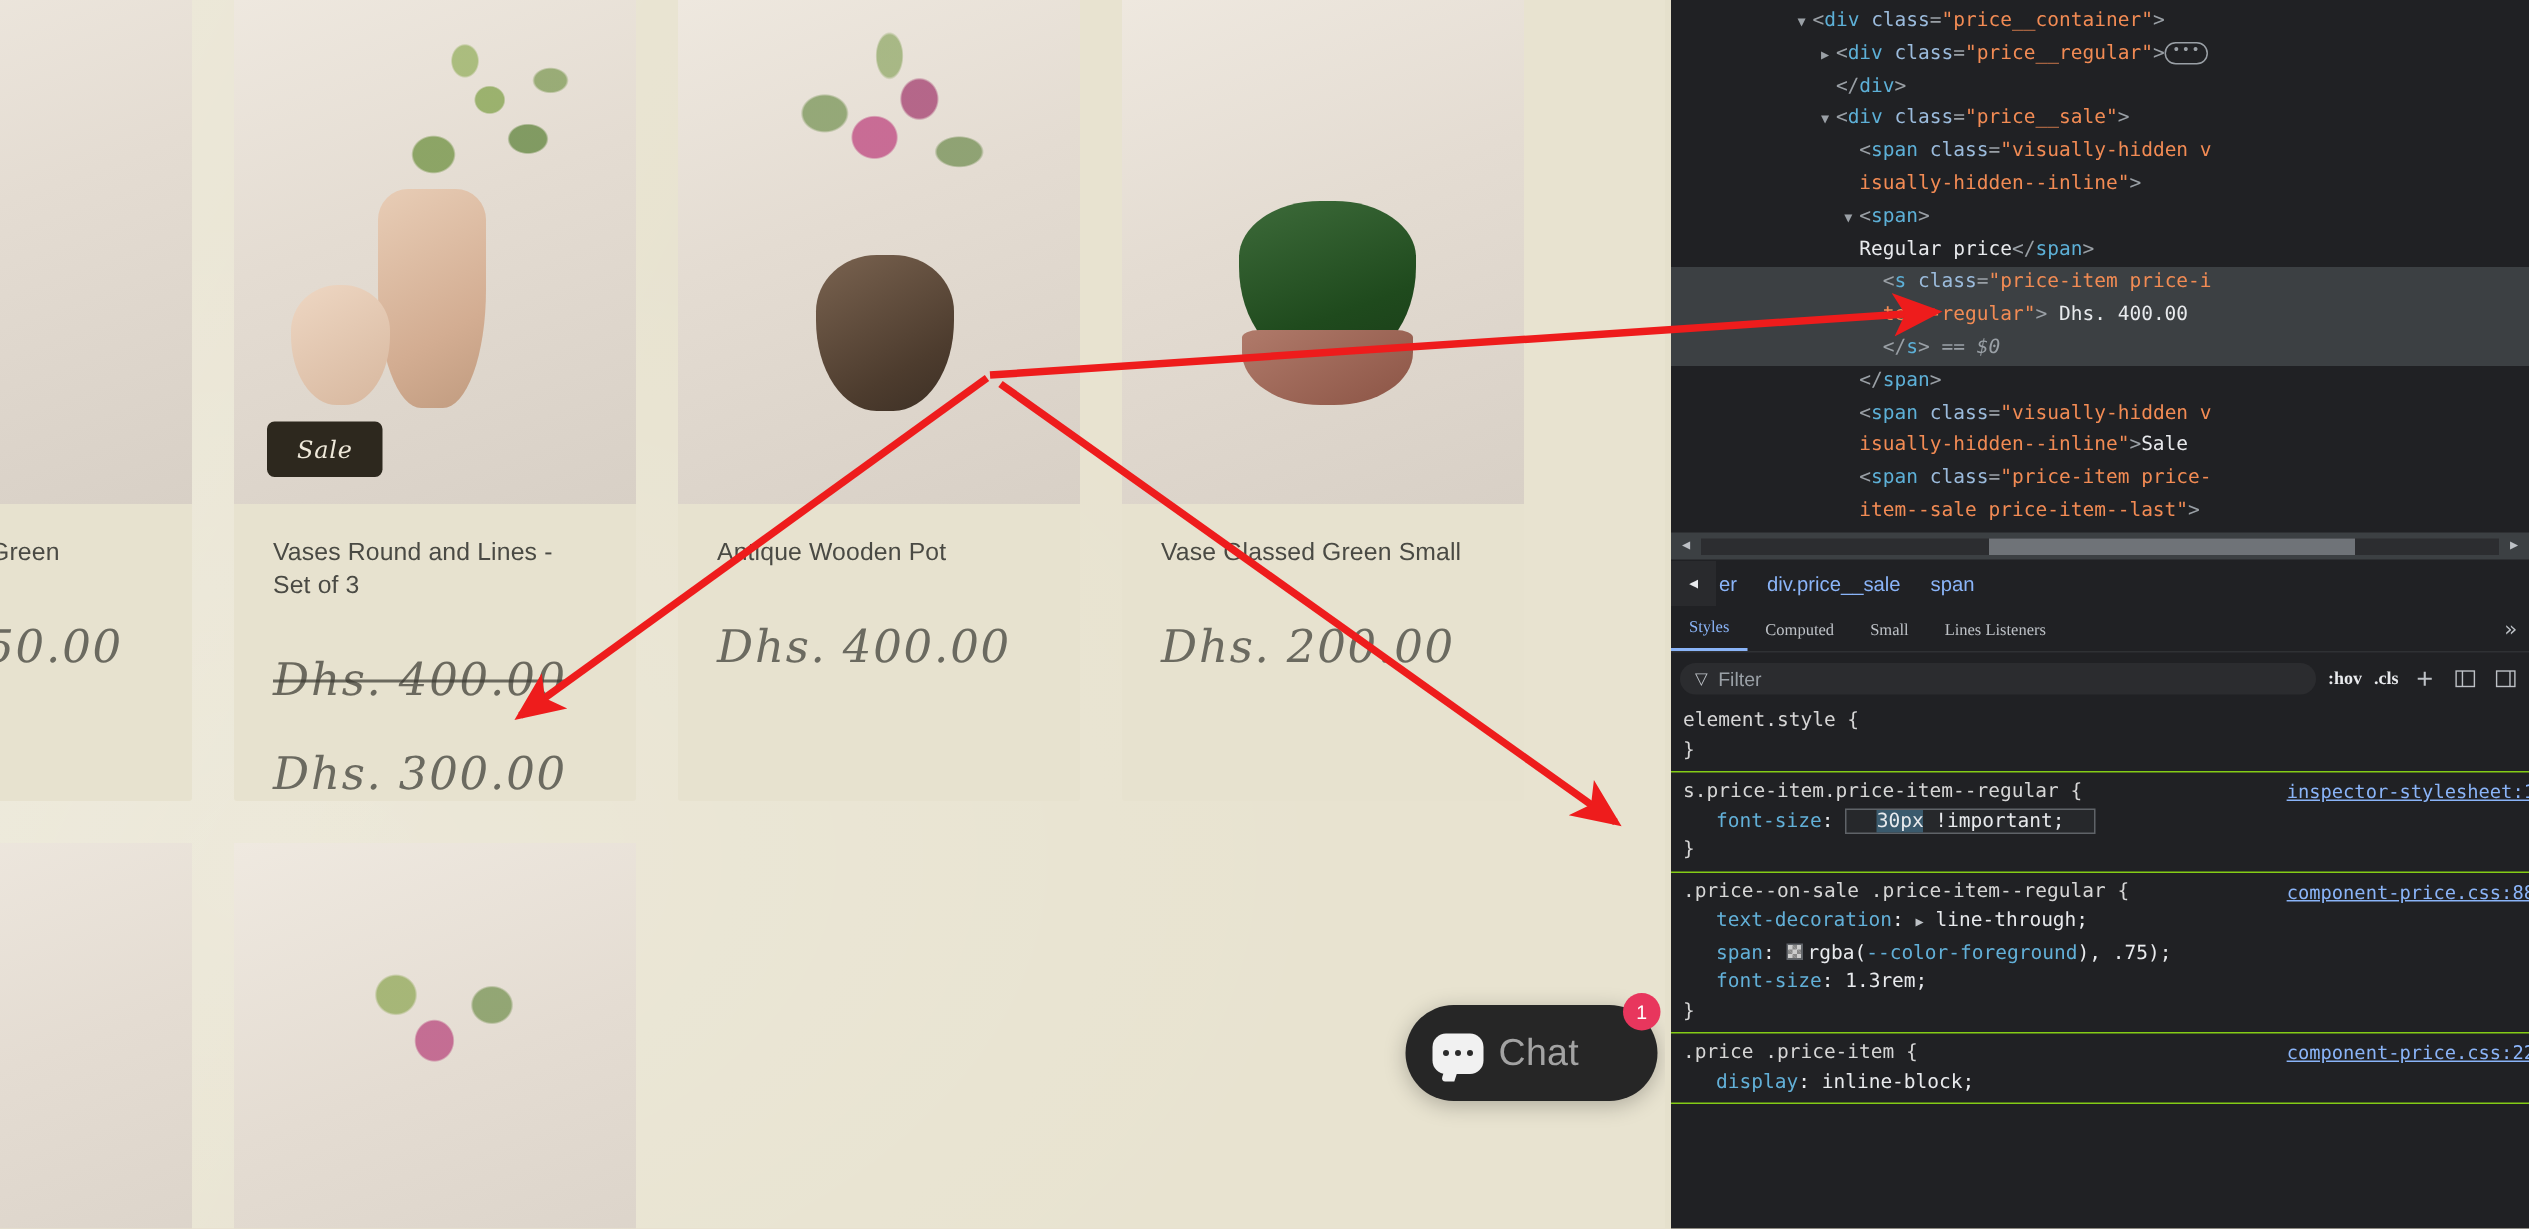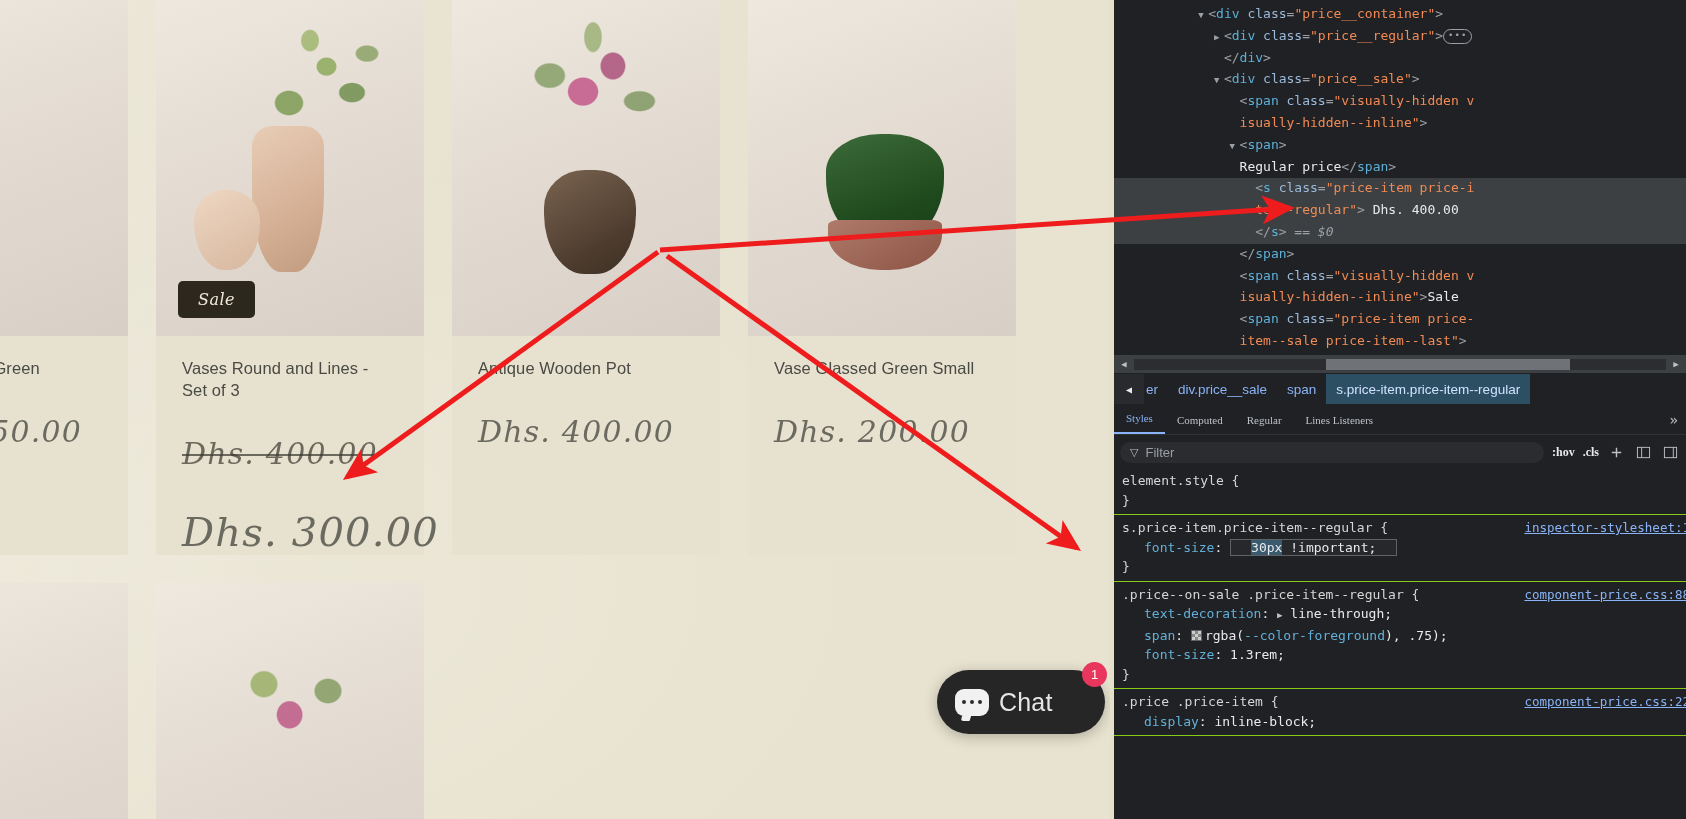--- a/index.html
+++ b/index.html
@@ -48,21 +48,21 @@
     letter-spacing:1.2px;
     white-space:nowrap;
   }
   .price-item--regular-struck{
     font-size:30px;
     text-decoration:line-through;
     text-decoration-thickness:2px;
     color:rgba(60,58,50,.72);
     display:inline-block;
   }
-  .price-item--sale{ font-size:40px; display:inline-block; margin-top:38px;}
+  .price-item--sale{ font-size:30px; display:inline-block; margin-top:28px;}
   .price-item--single{ font-size:30px; display:inline-block;}
 
   .sale-badge{
     position:absolute;left:22px;bottom:18px;
     background:#2d281e;color:#efe9da;
     font-family:"DejaVu Serif", serif;font-style:italic;
     font-size:16px;letter-spacing:.5px;
     padding:9px 20px;border-radius:5px;
   }
 
@@ -203,21 +203,21 @@
   }
   .chat .bubble{
     width:34px;height:27px;background:#f1f1f1;border-radius:9px;position:relative;
     display:flex;align-items:center;justify-content:center;gap:4px;
   }
   .chat .bubble i{width:4px;height:4px;background:#2b2b2b;border-radius:50%;display:block;}
   .chat .bubble:after{
     content:"";position:absolute;left:7px;bottom:-5px;width:9px;height:9px;
     background:#f1f1f1;border-radius:0 0 0 3px;transform:skewX(-18deg);
   }
-  .chat .label{color:#e5e5e5;font-size:25px;font-family:"Liberation Sans",sans-serif;letter-spacing:.2px;}
+  .chat .label{color:#a3a3a3;font-size:25px;font-family:"Liberation Sans",sans-serif;letter-spacing:.2px;}
   .chat .badge{
     position:absolute;right:-2px;top:-8px;width:25px;height:25px;border-radius:50%;
     background:#e8365d;color:#fff;font-size:13px;font-family:"Liberation Sans",sans-serif;
     display:flex;align-items:center;justify-content:center;
   }
 
   
   .annot{position:absolute;left:0;top:0;width:1686px;height:819px;pointer-events:none;}
 </style>
 </head>
@@ -360,27 +360,26 @@
           <i></i>
         </div>
       <div class="ar">▶</div>
     </div>
 
     <div class="crumbs" id="crumbs">
       <div class="nav">◀</div>
     <div class="c cut">er</div>
         <div class="c">div.price__sale</div>
         <div class="c">span</div>
-        <div class="c active">s.price-item.price-item--regular</div>
       </div>
 
     <div class="tabs" id="tabs">
         <div class="t on">Styles</div>
         <div class="t">Computed</div>
-        <div class="t">Regular</div>
+        <div class="t">Small</div>
         <div class="t">Lines Listeners</div>
         <div class="more">»</div>
       </div>
 
     <div class="filterbar">
       <div class="filterbox">
         <span class="fb-icon">▽</span>
         <span>Filter</span>
       </div>
       <span class="hov">:hov</span>

